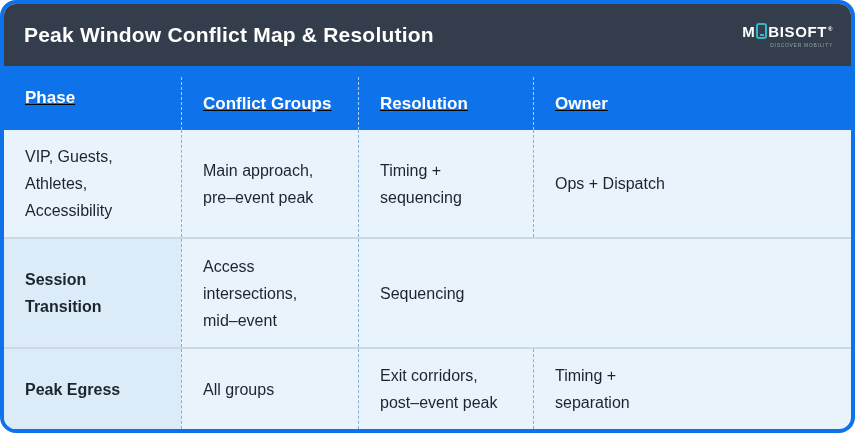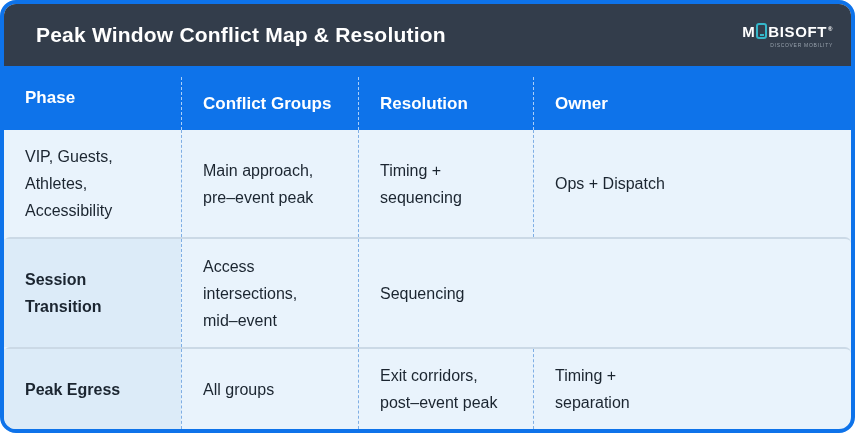--- a/index.html
+++ b/index.html
@@ -20,21 +20,21 @@
     background: var(--cell-bg, #E9F3FC);
   }
   
   .titlebar {
     height: 62px;
     flex: 0 0 62px;
     background: var(--header-dark, #333D4B);
     display: flex;
     align-items: center;
     justify-content: space-between;
-    padding: 0 18px 0 32px;
+    padding: 0 18px 0 20px;
   }
   .title {
     color: #ffffff;
     font-size: 21px;
     font-weight: 700;
     letter-spacing: 0.2px;
   }
   .logo { display: flex; flex-direction: column; align-items: flex-end; }
   .logo-row {
     display: flex;
@@ -74,34 +74,35 @@
     margin-top: 2px;
   }
   
   .thead, .trow {
     display: grid;
     grid-template-columns: 177px 177px 175px 160px 1fr;
   }
   .thead {
     flex: 0 0 64px;
     background: var(--accent-blue, #0E73EA);
+    text-decoration: underline;
   }
   .th {
     display: flex;
     align-items: center;
     padding: 0 10px 0 21px;
     color: #ffffff;
     font-size: 17px;
     font-weight: 700;
   }
   .th + .th { border-left: 1px dashed var(--divider-white, rgba(255,255,255,0.65)); margin-top: 11px; }
   .trow-1 { flex: 0 0 107px; }
   .trow-2 { flex: 0 0 108px; }
   .trow-3 { flex: 1 1 auto; }
-  .trow + .trow { border-top: 2px solid var(--row-line, #CBD9E6); border-radius: 6px; }
+  .trow + .trow { border-top: 2px solid var(--row-line, #CBD9E6); }
   .td {
     display: flex;
     align-items: center;
     padding: 0 12px 0 21px;
     background: var(--cell-bg, #E9F3FC);
     color: var(--text-dark, #1B2530);
     font-size: 16px;
     line-height: 27px;
   }
   .td + .td { border-left: 1px dashed var(--divider-blue, #7FAEE4); }

